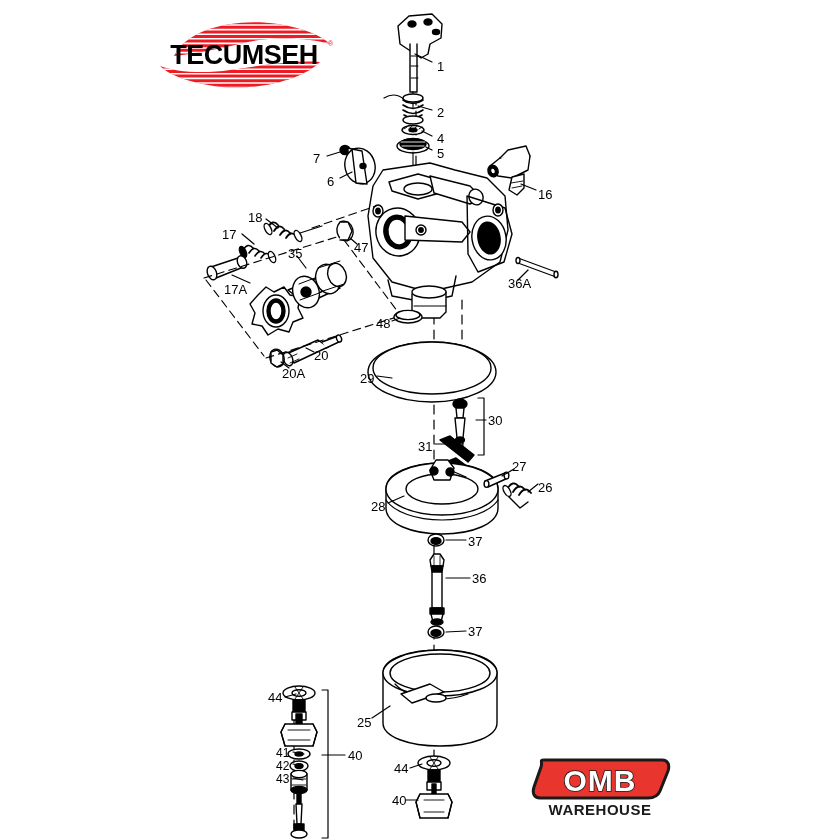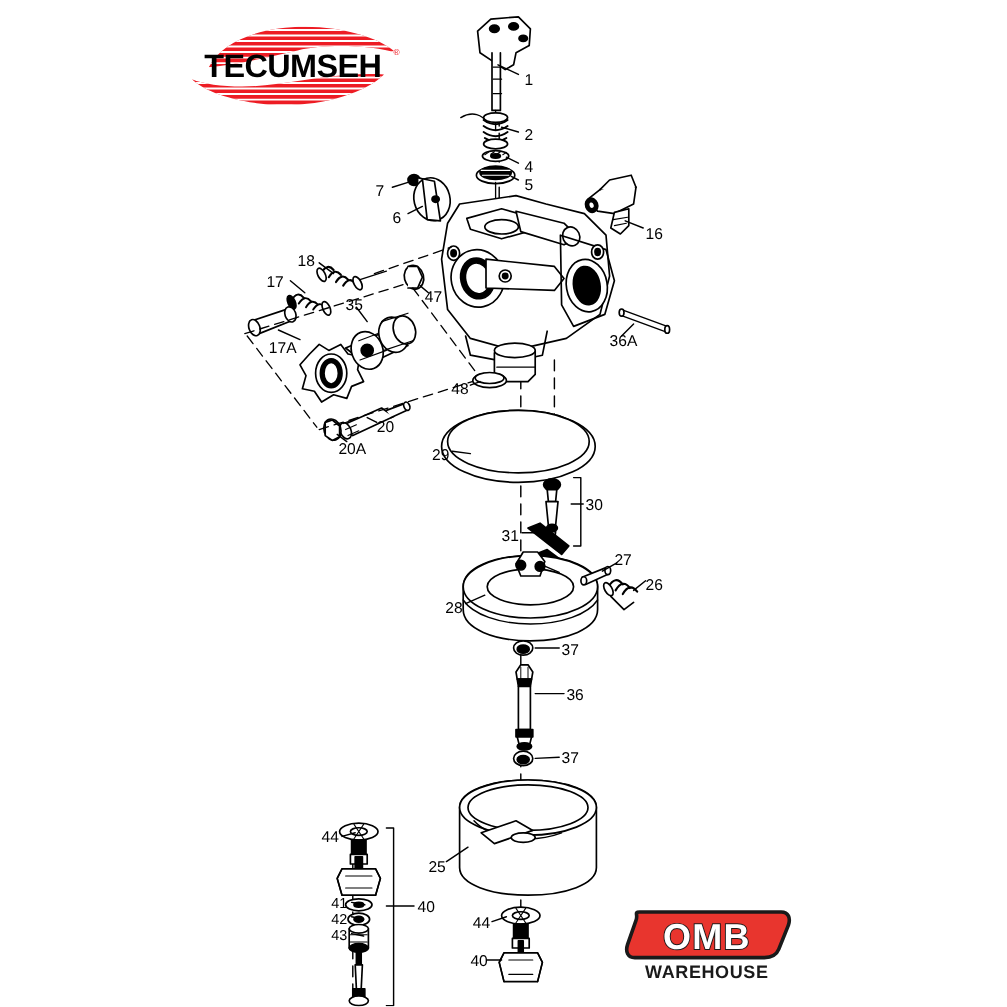--- a/index.html
+++ b/index.html
@@ -21,21 +21,21 @@
   #tecumseh-logo {
     position: absolute;
     left: 152px; top: 22px;
     width: 184px; height: 66px;
   }
   #tecumseh-logo svg { display:block; width:100%; height:100%; }
 
   
   #omb-logo {
     position: absolute;
-    left: 519px; top: 757px;
+    left: 530px; top: 757px;
     width: 142px; height: 62px;
   }
   #omb-logo svg { display:block; width:100%; height:100%; }
 
   
   #diagram {
     position: absolute;
     left: 0; top: 0;
     width: 839px; height: 839px;
   }

